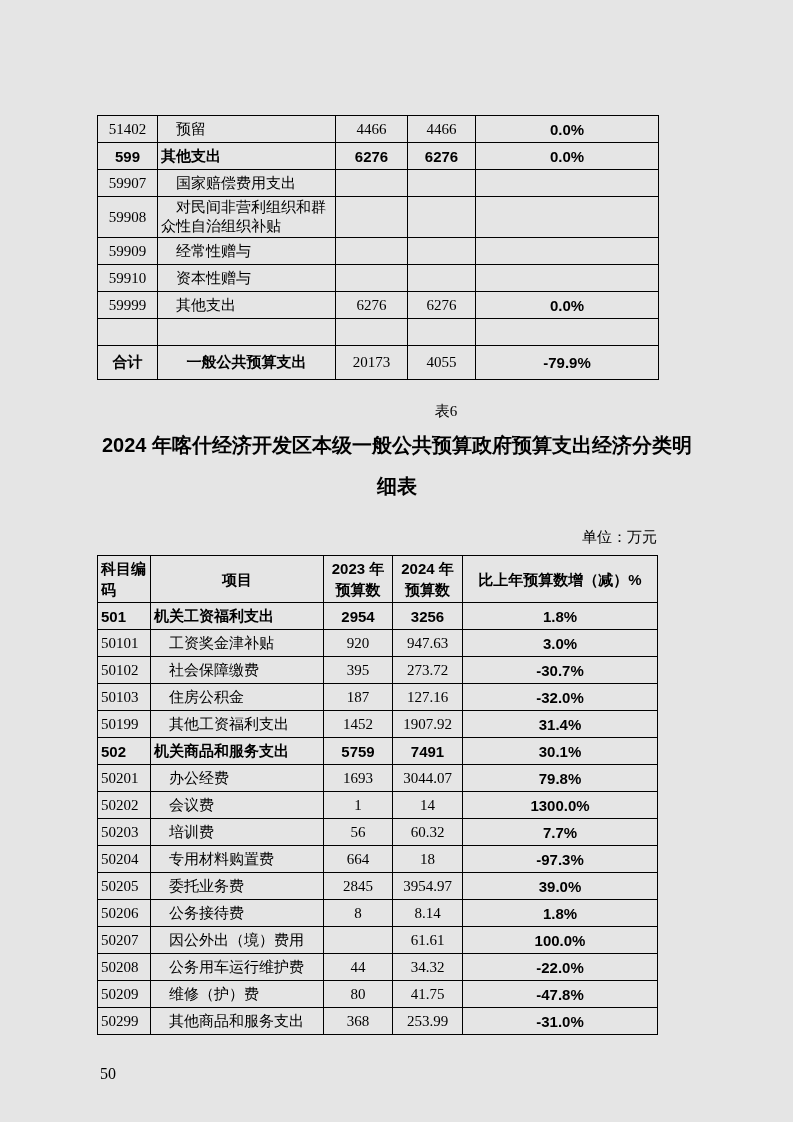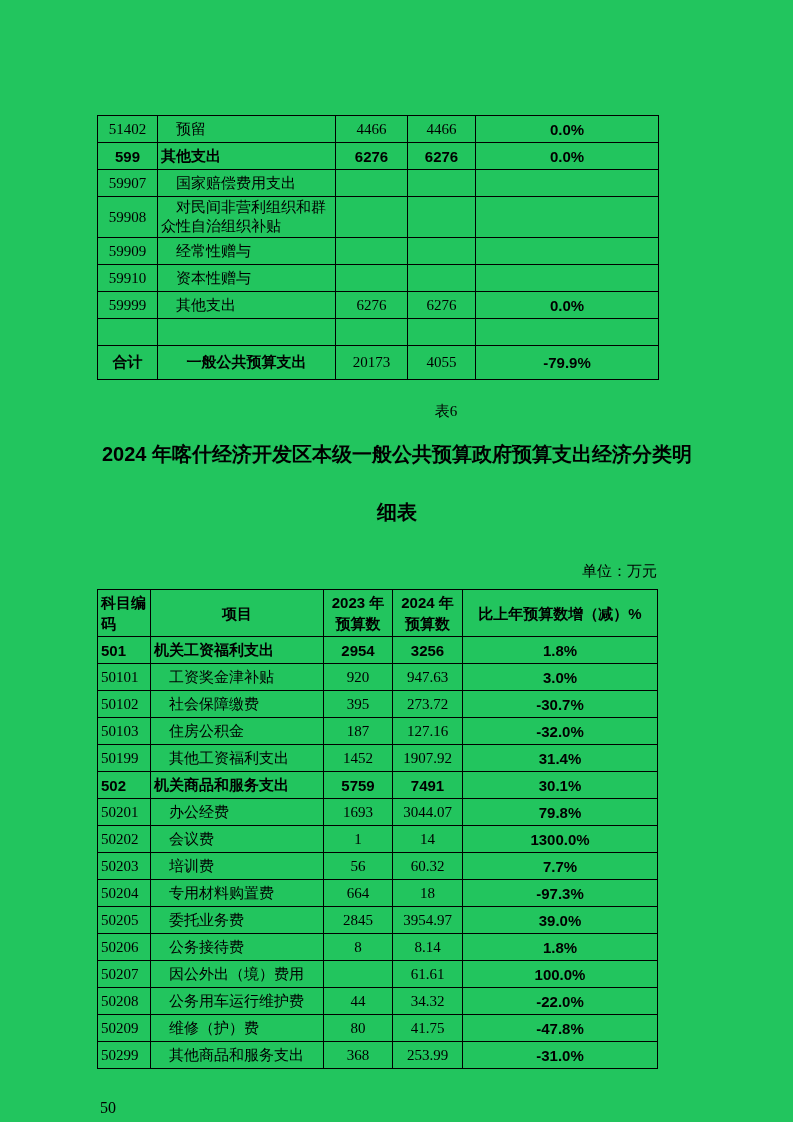--- a/index.html
+++ b/index.html
@@ -1,33 +1,33 @@
 <!DOCTYPE html>
 <html><head>
 <meta charset="utf-8">
 <style>
   html,body{margin:0;padding:0;background:#fff;}
-  .page{position:relative;width:793px;height:1122px;background:#22c55e;color:#000;
+  .page{position:relative;width:793px;height:1122px;background:#e5e5e5;color:#000;
         font-family:"Liberation Serif","DejaVu Serif",serif;overflow:hidden;}
   table{border-collapse:collapse;table-layout:fixed;font-size:15px;color:#000;}
   td,th{border:1.5px solid #000;padding:1px 3px;text-align:center;vertical-align:middle;overflow:hidden;}
   .t1{margin:115px 0 0 97px;width:561px;}
   .t1 td{height:24px;}
   .t1 tr.total td{height:31px;}
   .t2{margin:8px 0 12px 97px;width:560px;}
   .t2 td{height:24px;}
   .t2 th{height:44px;line-height:21px;white-space:pre-line;
          font-family:"Liberation Sans","DejaVu Sans",sans-serif;font-weight:700;}
   .item{text-align:left;}
   .ind{text-indent:15px;}
   .codeL{text-align:left;}
   .b{font-family:"Liberation Sans","DejaVu Sans",sans-serif;font-weight:700;}
   .tall td{line-height:19px;}
   .label6{margin:22px 0 0 99px;font-size:15px;text-align:center;}
-  .title{width:600px;margin:4px 0 0 97px;text-align:center;font-size:20px;line-height:58px;
+  .title{width:600px;margin:4px 0 0 97px;text-align:center;font-size:20px;line-height:41px;
          font-family:"Liberation Sans","DejaVu Sans",sans-serif;font-weight:700;}
   .unit{width:560px;margin:21px 0 0 97px;text-align:right;font-size:15px;}
   .pageno{margin:30px 0 0 100px;font-size:16px;}
 </style>
 </head>
 <body>
 
 <div class="page">
 
   <table class="t1">

